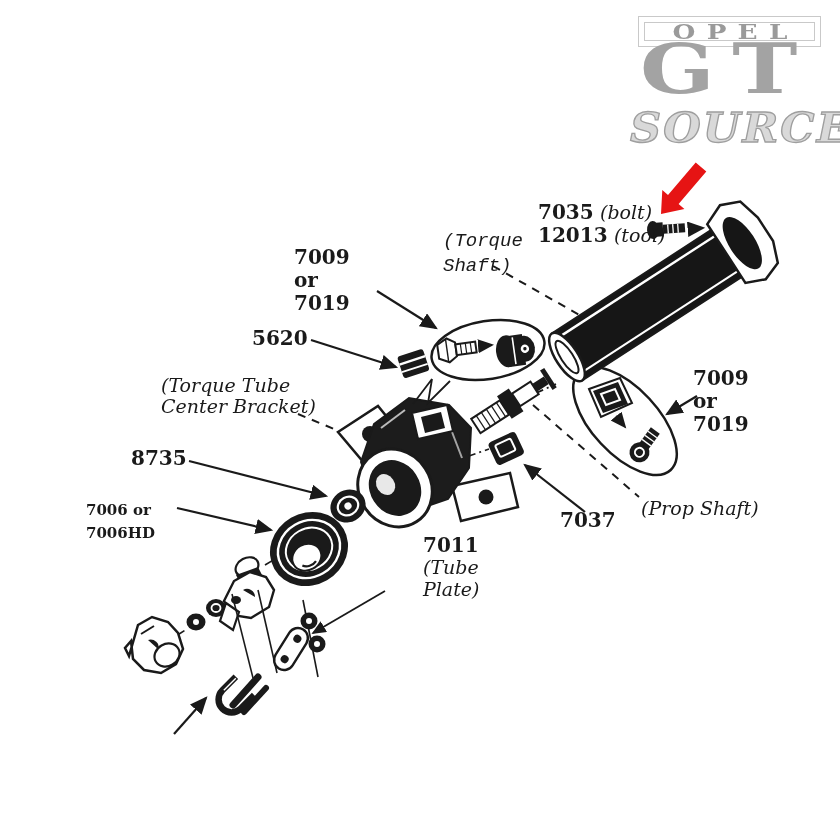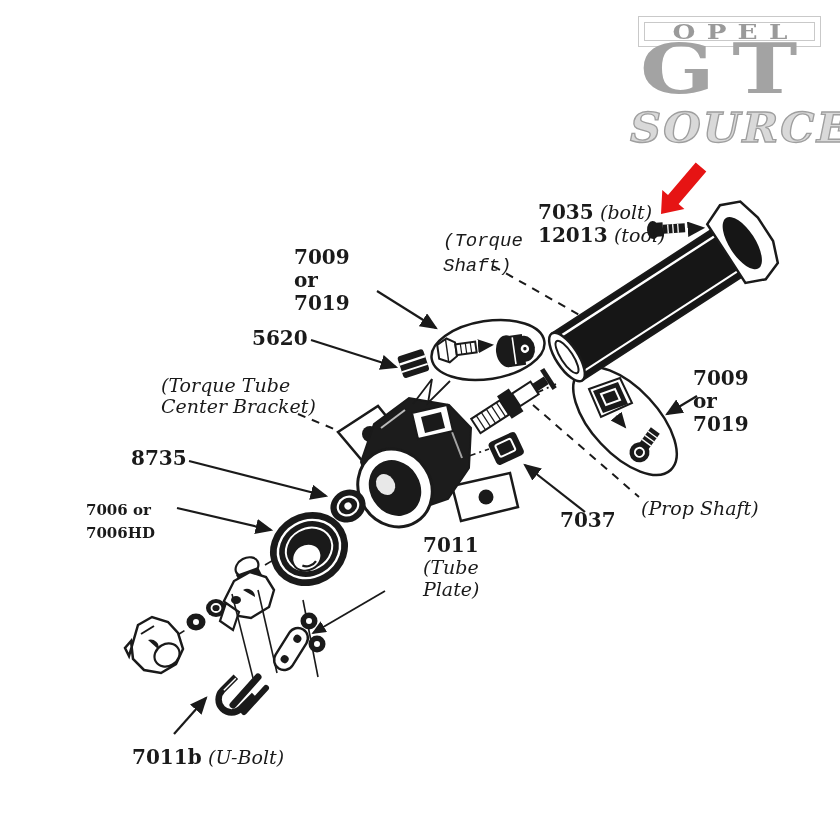--- a/index.html
+++ b/index.html
@@ -279,24 +279,20 @@
 
   <div class="lbl" style="left:641px;top:497px;">
     <span class="note">(Prop Shaft)</span>
   </div>
 
   <div class="lbl center" style="left:693px;top:367px;width:78px;">
     <div class="num">7009</div>
     <div class="num">or 7019</div>
   </div>
 
-  <div class="lbl" style="left:132px;top:746px;">
-    <span class="num">7011b</span>
-    <span class="note">(U-Bolt)</span>
-  </div>
 
   <div class="opel-box">
     <div class="opel-inner">
       <span class="opel-txt">OPEL</span>
     </div>
   </div>
   <div class="gt-txt">GT</div>
   <div class="source-txt">SOURCE</div>
 
 </div>

